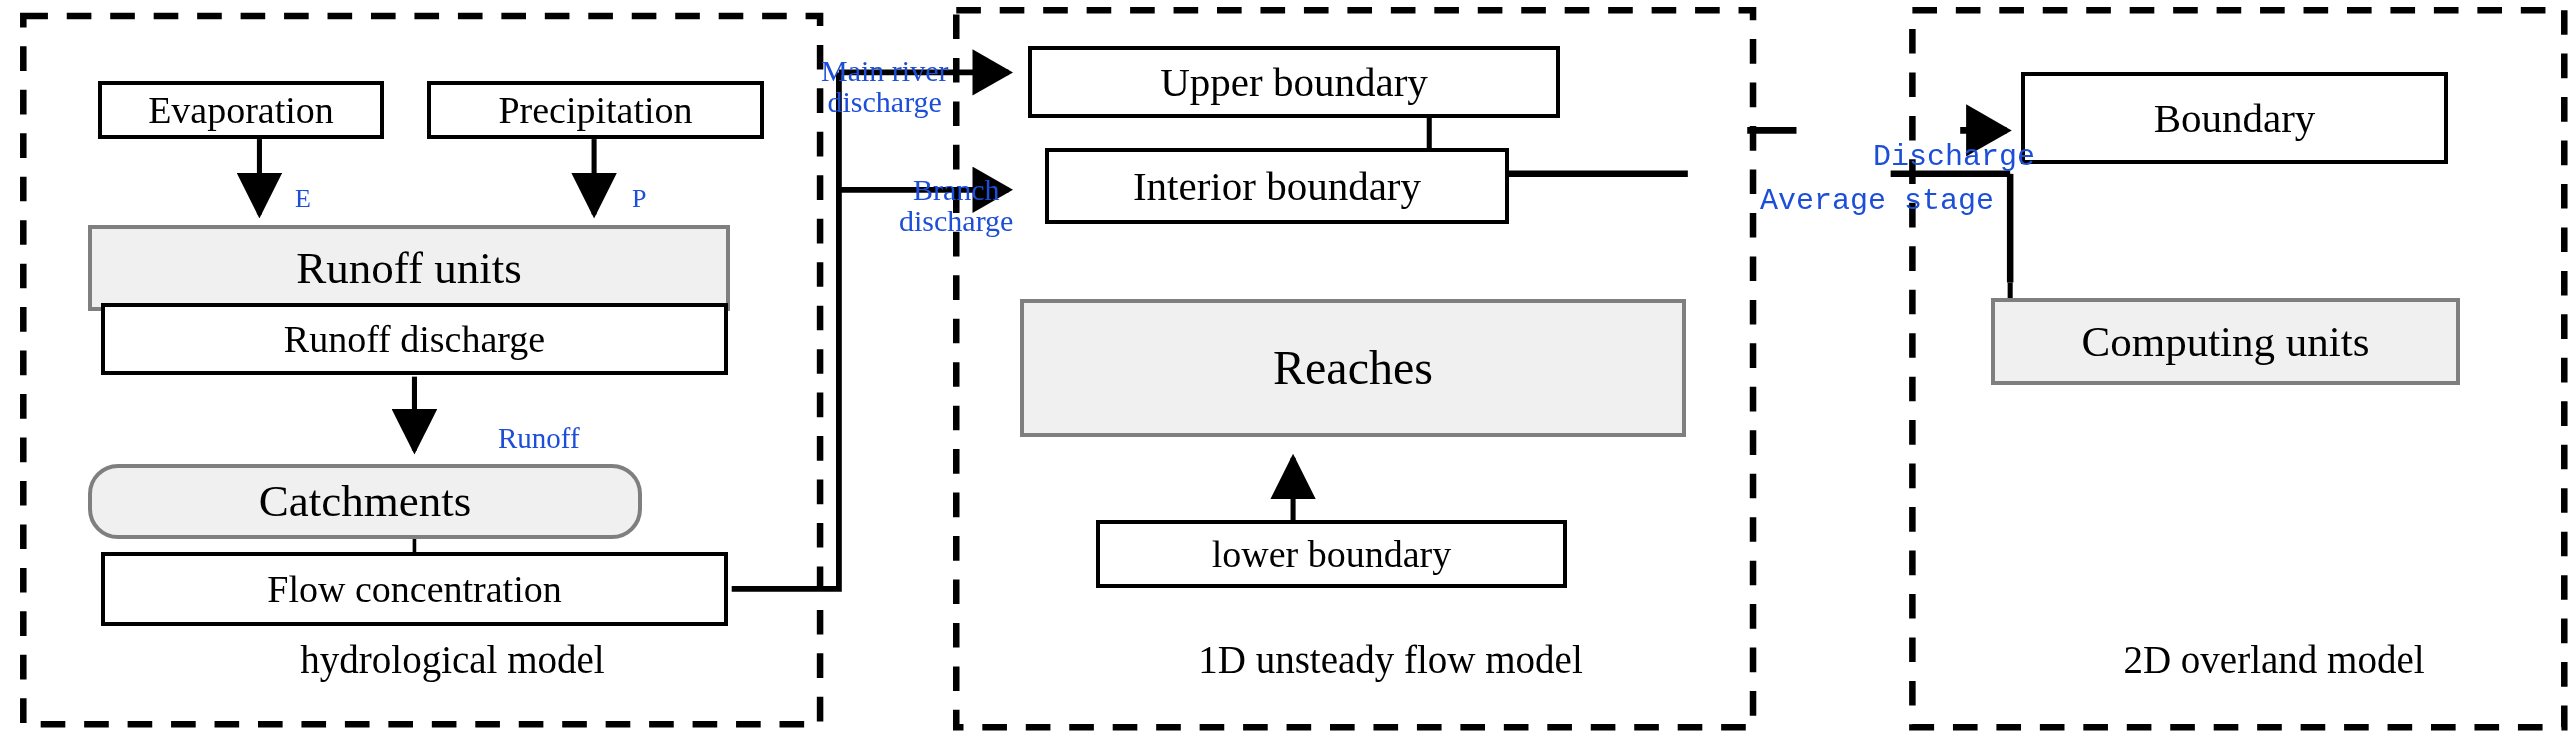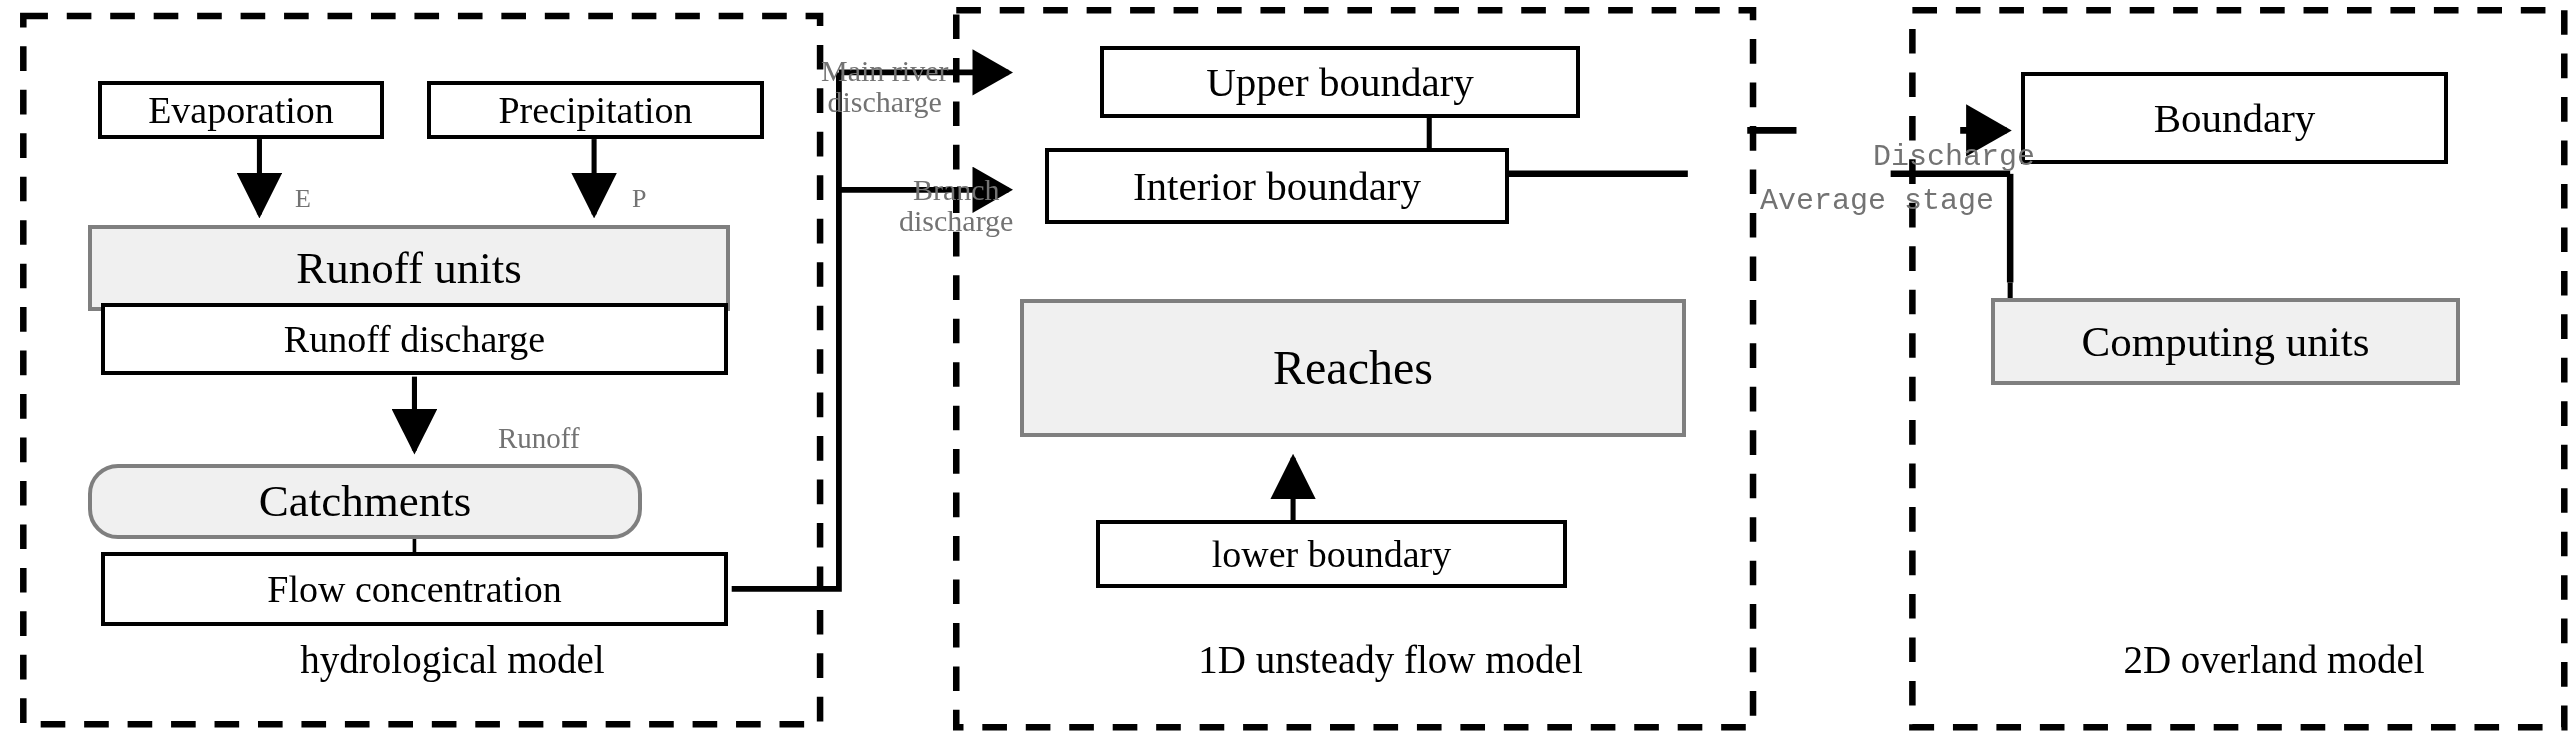--- a/index.html
+++ b/index.html
@@ -8,21 +8,21 @@
   #stage{position:relative;width:2576px;height:741px;background:#fff;}
   svg#canvas{position:absolute;left:0;top:0;width:2576px;height:741px;}
 
   .node{position:absolute;box-sizing:border-box;display:flex;
         align-items:center;justify-content:center;text-align:center;
         color:#000;background:#ffffff;}
   .node.plain{border:4.3px solid #000000;}
   .node.shaded{border:4.3px solid #7f7f7f;background:#f0f0f0;}
   .node span{display:block;line-height:1;white-space:nowrap;}
 
-  .edge-label{position:absolute;color:#737373;white-space:pre;line-height:1.05;
+  .edge-label{position:absolute;color:#1d4ed8;white-space:pre;line-height:1.05;
               text-align:center;}
   .edge-label.mono{font-family:"Liberation Mono","DejaVu Sans Mono",monospace;}
   .panel-caption{position:absolute;color:#000;white-space:nowrap;text-align:center;margin-left:36px;}
 </style>
 </head>
 <body>
 
 <div id="stage">
 
   <svg id="canvas" viewBox="0 0 3556 1023">
@@ -92,21 +92,21 @@
   </div>
 
   <div class="node shaded" style="left:88px;top:464px;width:554px;height:75px;border-radius:30px;">
     <span style="font-size:45px;">Catchments</span>
   </div>
 
   <div class="node plain" style="left:101px;top:552px;width:627px;height:74px;">
     <span style="font-size:38px;">Flow concentration</span>
   </div>
 
-  <div class="node plain" style="left:1100px;top:46px;width:480px;height:72px;justify-content:center;">
+  <div class="node plain" style="left:1028px;top:46px;width:532px;height:72px;justify-content:center;">
     <span style="font-size:41px;">Upper boundary</span>
   </div>
 
   <div class="node plain" style="left:1045px;top:148px;width:464px;height:76px;">
     <span style="font-size:41px;">Interior  boundary</span>
   </div>
 
   <div class="node shaded" style="left:1020px;top:299px;width:666px;height:138px;">
     <span style="font-size:48px;">Reaches</span>
   </div>

